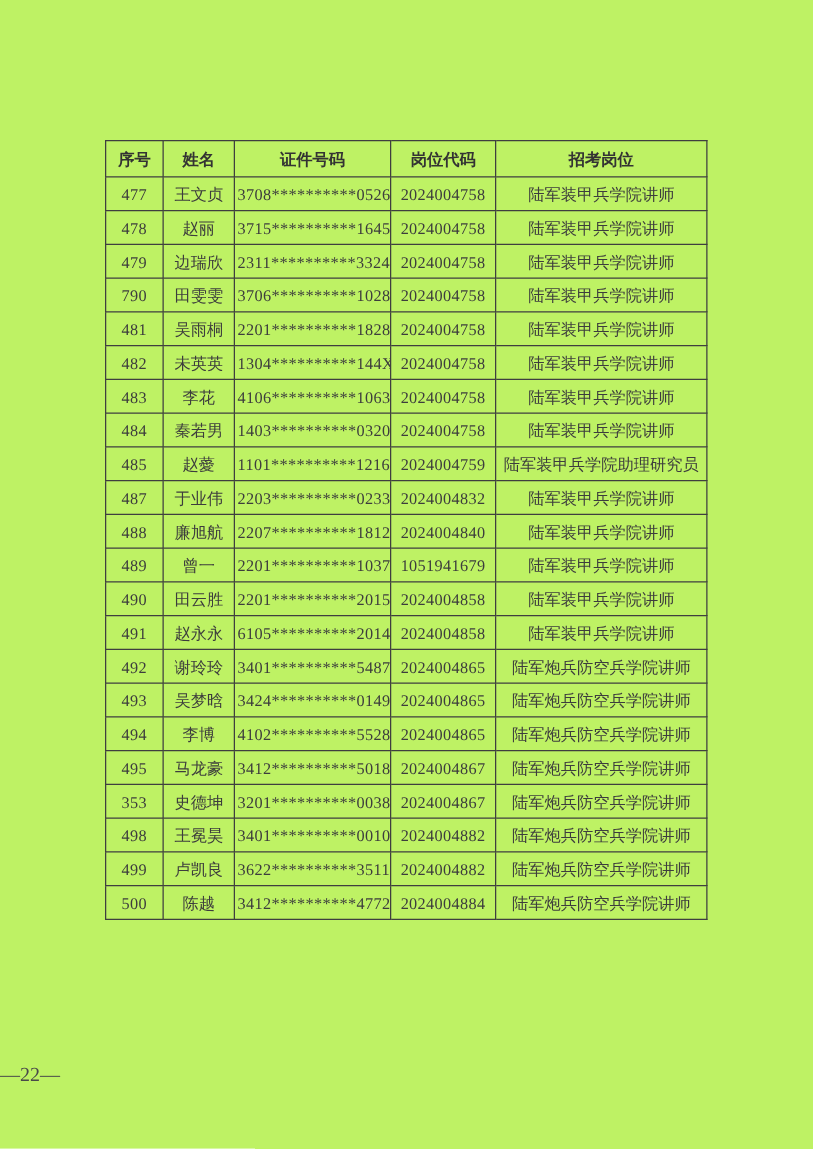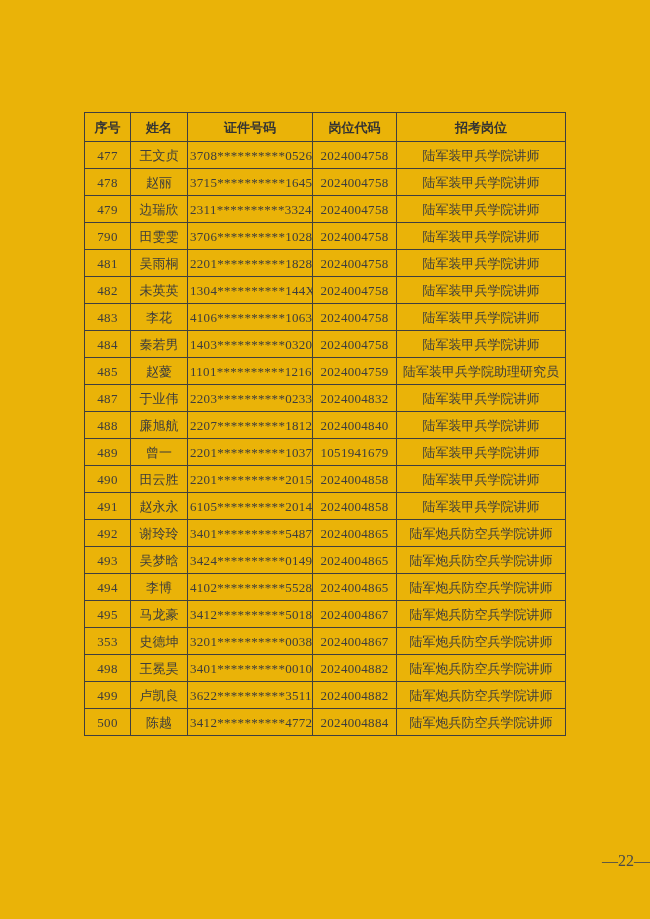--- a/index.html
+++ b/index.html
@@ -5,21 +5,21 @@
   * { box-sizing: border-box; }
   html, body {
     margin: 0;
     padding: 0;
     background: #ffffff;
   }
   .page {
     position: relative;
     width: 650px;
     height: 919px;
-    background: #eab308;
+    background: #bef264;
     font-family: "Liberation Serif", "DejaVu Serif", serif;
     color: #3d3d3d;
     overflow: hidden;
   }
   table.roster {
     position: absolute;
     left: 84px;
     top: 112px;
     width: 481px;
     border-collapse: collapse;
@@ -47,21 +47,21 @@
   table.roster td.id-cell,
   table.roster td.code-cell,
   table.roster td.serial-cell {
     letter-spacing: 0.3px;
   }
   .page-footer {
     position: absolute;
     left: 0;
     top: 852px;
     width: 100%;
-    text-align: right;
+    text-align: left;
     font-size: 16px;
     color: #4a4a4a;
     font-family: "Liberation Serif", "DejaVu Serif", serif;
   }
 </style>
 </head>
 <body>
 
 <div class="page">
 

